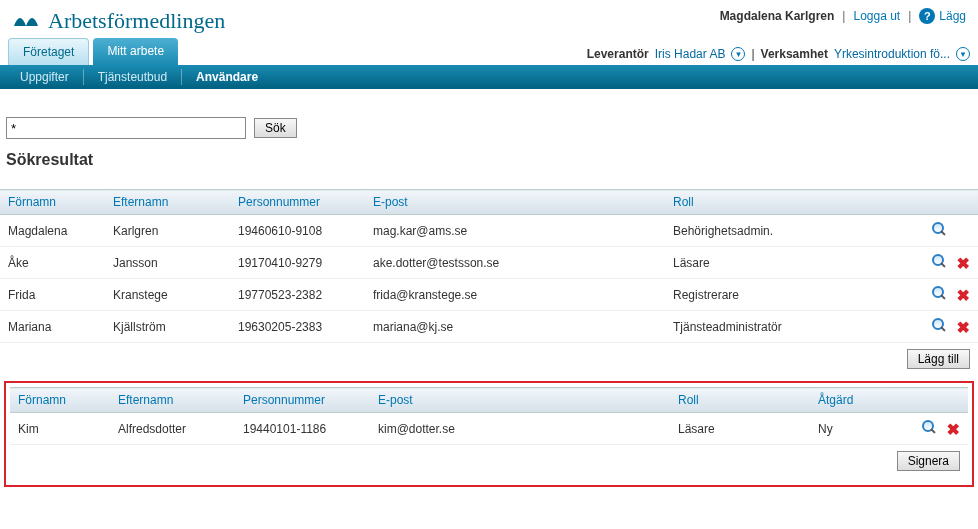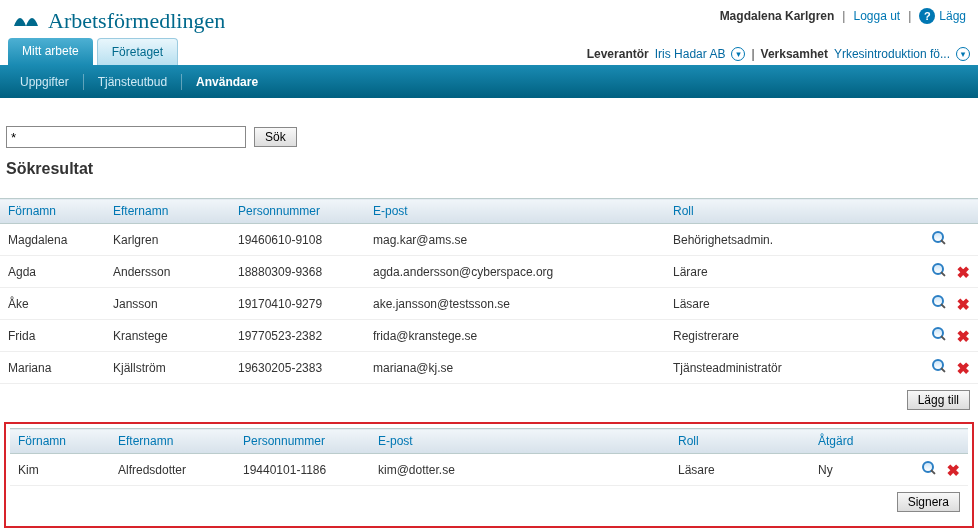--- a/index.html
+++ b/index.html
@@ -14,21 +14,21 @@
   
   .tabs-row { display:flex; justify-content:space-between; align-items:flex-end; padding: 0 8px; }
   .tabs { display:flex; gap:4px; }
   .tab { padding:6px 14px; font-size:12px; border-radius:4px 4px 0 0; cursor:pointer; }
   .tab-inactive { background: linear-gradient(#4db0d3,#1a8bb3); color:#fff; }
   .tab-active { background: linear-gradient(#e8f6fc,#b8e0f0); color:#00698c; border:1px solid #9bcbe0; border-bottom:none; }
   .context-bar { font-size:12px; display:flex; align-items:center; gap:6px; padding-bottom:4px;justify-content:center; }
   .context-bar a { color:#0369a1; text-decoration:none; }
   .down-arrow { display:inline-flex; align-items:center; justify-content:center; width:14px; height:14px; border:1px solid #0077b3; border-radius:50%; color:#0077b3; font-size:9px; }
   
-  .subnav { background: linear-gradient(#1a8bb3, #006080); display:flex; align-items:center; padding: 0 6px; height:33px; }
+  .subnav { background: linear-gradient(#1a8bb3, #006080); display:flex; align-items:center; padding: 0 6px; height:24px; }
   .subnav-item { color:#cfeaf5; padding:0 14px; font-size:12px; cursor:pointer; }
   .subnav-item.active { color:#fff; font-weight:bold; }
   .subnav-sep { width:1px; height:16px; background:rgba(255,255,255,0.35); }
   
   .search-row { padding: 28px 8px 8px 6px; display:flex; gap:8px; align-items:center; }
   .search-input { width: 240px; height:22px; padding:2px 4px; border:1px solid #888; }
   .btn { background: linear-gradient(#f8f8f8,#ddd); border:1px solid #888; padding:2px 10px; font-size:12px; cursor:pointer; font-family: inherit; }
   
   .section-title { font-size:16px; padding: 4px 6px 20px 6px; font-weight: bold; }
   
@@ -66,22 +66,22 @@
     <span class="sep">|</span>
     <a href="#">Logga ut</a>
     <span class="sep">|</span>
     <span class="help-icon">?</span>
     <a href="#">Lägg</a>
   </div>
 </div>
 
 <div class="tabs-row">
   <div class="tabs">
+    <div class="tab tab-active">Företaget</div>
     <div class="tab tab-inactive">Mitt arbete</div>
-    <div class="tab tab-active">Företaget</div>
   </div>
   <div class="context-bar">
     <span class="bold">Leverantör</span>
     <a href="#">Iris Hadar AB</a>
     <span class="down-arrow">▾</span>
     <span class="sep">|</span>
     <span class="bold">Verksamhet</span>
     <a href="#">Yrkesintroduktion fö...</a>
     <span class="down-arrow">▾</span>
   </div>
@@ -116,32 +116,24 @@
   <tbody id="results-body">
       <tr>
         <td>Magdalena</td>
         <td>Karlgren</td>
         <td>19460610-9108</td>
         <td>mag.kar@ams.se</td>
         <td>Behörighetsadmin.</td>
         <td class="action-cell"><span class="icon-mag"></span>&nbsp;&nbsp;<span style="display:inline-block;width:16px"></span></td>
       </tr>
       <tr>
-        <td>Agda</td>
-        <td>Andersson</td>
-        <td>18880309-9368</td>
-        <td>agda.andersson@cyberspace.org</td>
-        <td>Lärare</td>
-        <td class="action-cell"><span class="icon-mag"></span>&nbsp;&nbsp;<span class="icon-del">✖</span></td>
-      </tr>
-      <tr>
         <td>Åke</td>
         <td>Jansson</td>
         <td>19170410-9279</td>
-        <td>ake.jansson@testsson.se</td>
+        <td>ake.dotter@testsson.se</td>
         <td>Läsare</td>
         <td class="action-cell"><span class="icon-mag"></span>&nbsp;&nbsp;<span class="icon-del">✖</span></td>
       </tr>
       <tr>
         <td>Frida</td>
         <td>Kranstege</td>
         <td>19770523-2382</td>
         <td>frida@kranstege.se</td>
         <td>Registrerare</td>
         <td class="action-cell"><span class="icon-mag"></span>&nbsp;&nbsp;<span class="icon-del">✖</span></td>

